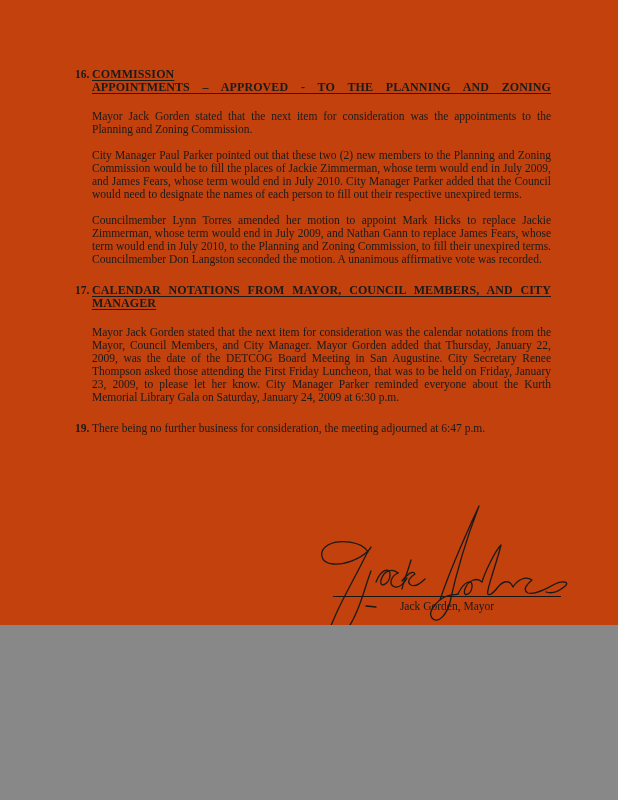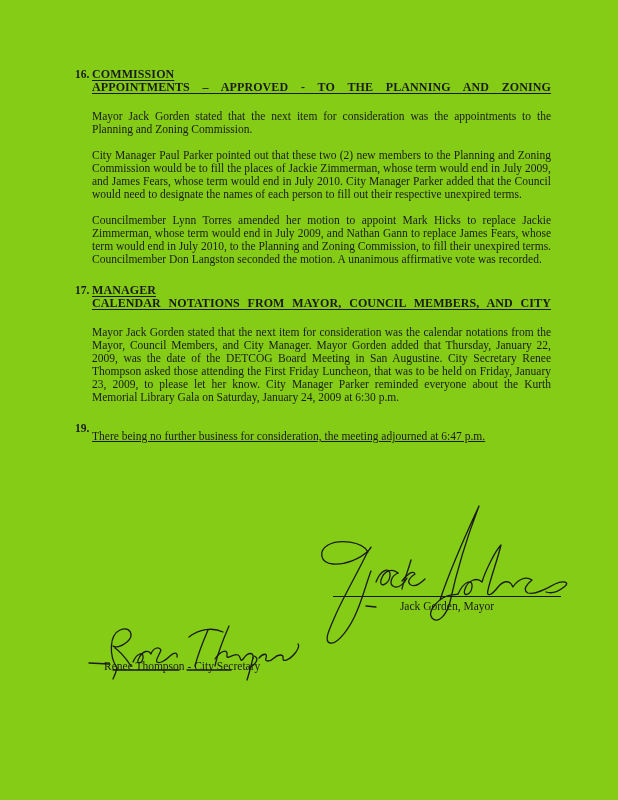--- a/index.html
+++ b/index.html
@@ -1,19 +1,19 @@
 <!DOCTYPE html>
 <html><head>
 <meta charset="utf-8">
 <style>
   html,body{margin:0;padding:0;background:#888;}
   .page{
     position:relative;
-    width:618px;height:800px;
-    background:#84cc16;
+    width:618px;height:625px;
+    background:#c2410c;
     font-family:"Liberation Serif", serif;
     color:#1b1b1b;
     overflow:hidden;
   }
   .content{
     position:absolute;left:75px;top:68px;width:476px;
   }
   .item{display:flex;align-items:flex-start;}
   .item + .item{margin-top:18px;}
   .num{
@@ -28,21 +28,21 @@
     text-decoration-thickness:1.4px;
     text-underline-offset:2px;
   }
   .just{text-align:justify;text-align-last:justify;}
   .para{
     margin:13px 0 0;
     font-size:11.5px;line-height:13px;
     text-align:justify;
   }
   .heading + .para{margin-top:16px;}
-  .para.first-inline{margin-top:8px;text-decoration:underline;}
+  .para.first-inline{margin-top:0;}
   
   .sig{position:absolute;overflow:visible;}
   .sig path{fill:none;stroke:#1a1a1a;stroke-width:1.3;stroke-linecap:round;stroke-linejoin:round;}
   .sig-jack{left:292px;top:518px;width:290px;height:130px;}
   .sig-renee{left:83px;top:622px;width:220px;height:60px;}
   .sig-line{
     position:absolute;left:333px;top:596px;width:228px;height:0;
     border-top:1.4px solid #161616;
   }
   .sig-label-mayor{
@@ -71,22 +71,22 @@
         <p class="para">Mayor Jack Gorden stated that the next item for consideration was the appointments to the Planning and Zoning Commission.</p>
         <p class="para">City Manager Paul Parker pointed out that these two (2) new members to the Planning and Zoning Commission would be to fill the places of Jackie Zimmerman, whose term would end in July 2009, and James Fears, whose term would end in July 2010. City Manager Parker added that the Council would need to designate the names of each person to fill out their respective unexpired terms.</p>
         <p class="para">Councilmember Lynn Torres amended her motion to appoint Mark Hicks to replace Jackie Zimmerman, whose term would end in July 2009, and Nathan Gann to replace James Fears, whose term would end in July 2010, to the Planning and Zoning Commission, to fill their unexpired terms. Councilmember Don Langston seconded the motion. A unanimous affirmative vote was recorded.</p>
       </div>
     </section>
 
     <section class="item">
       <div class="num">17.</div>
       <div class="body">
         <h2 class="heading">
+          <span class="hline just">CALENDAR NOTATIONS FROM MAYOR, COUNCIL MEMBERS, AND CITY</span>
           <span class="hline">MANAGER</span>
-          <span class="hline just">CALENDAR NOTATIONS FROM MAYOR, COUNCIL MEMBERS, AND CITY</span>
         </h2>
         <p class="para">Mayor Jack Gorden stated that the next item for consideration was the calendar notations from the Mayor, Council Members, and City Manager. Mayor Gorden added that Thursday, January 22, 2009, was the date of the DETCOG Board Meeting in San Augustine. City Secretary Renee Thompson asked those attending the First Friday Luncheon, that was to be held on Friday, January 23, 2009, to please let her know. City Manager Parker reminded everyone about the Kurth Memorial Library Gala on Saturday, January 24, 2009 at 6:30 p.m.</p>
       </div>
     </section>
 
     <section class="item">
       <div class="num">19.</div>
       <div class="body">
         <p class="para first-inline">There being no further business for consideration, the meeting adjourned at 6:47 p.m.</p>
       </div>

